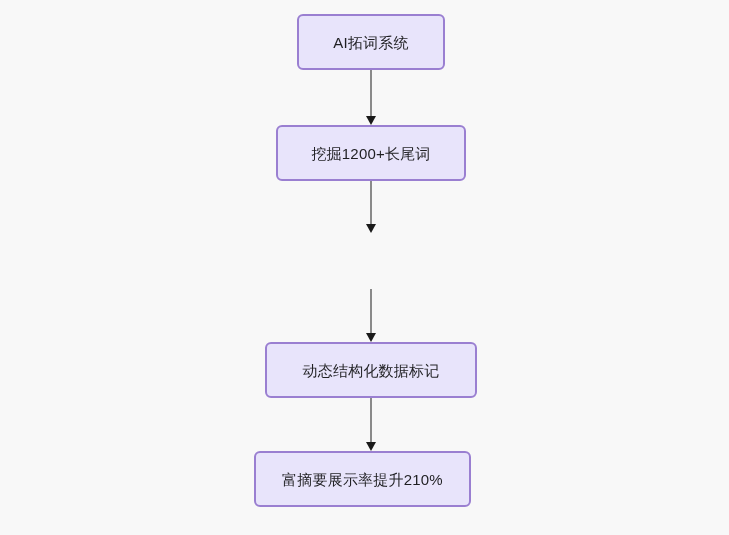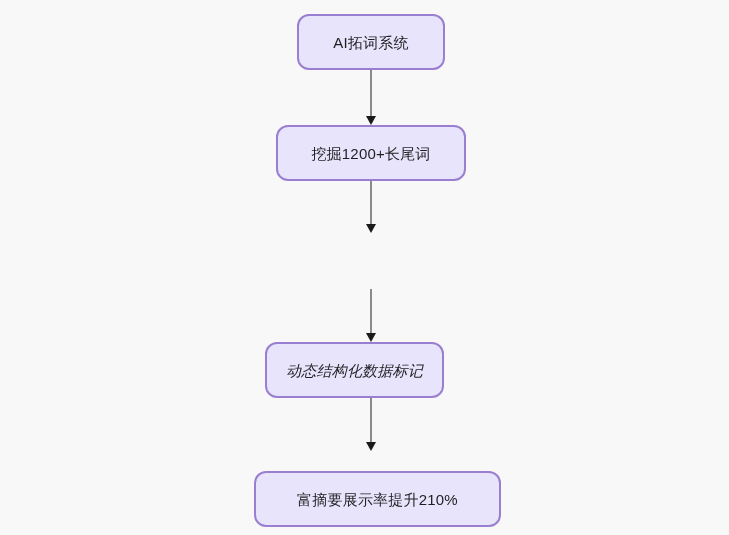--- a/index.html
+++ b/index.html
@@ -17,21 +17,21 @@
   #flow-canvas {
     position: relative;
     width: 729px;
     height: 535px;
   }
   .node {
     position: absolute;
     box-sizing: border-box;
     background: #e8e4fb;
     border: 2px solid #9a7fd1;
-    border-radius: 12px;
+    border-radius: 6px;
     display: flex;
     align-items: center;
     justify-content: center;
     color: #1f1f22;
     font-size: 15px;
     line-height: 1;
     letter-spacing: 0.2px;
     white-space: nowrap;
   }
   .node-label {
@@ -82,26 +82,26 @@
     <span class="line"></span>
     <span class="head"></span>
   </div>
 
 
   <div class="connector" style="left:364px; top:289px; height:53px;">
     <span class="line"></span>
     <span class="head"></span>
   </div>
 
-  <div class="node" style="left:265px; top:342px; width:179px; height:56px;font-style:italic;">
+  <div class="node" style="left:265px; top:342px; width:212px; height:56px;">
     <span class="node-label">动态结构化数据标记</span>
   </div>
 
   <div class="connector" style="left:364px; top:398px; height:53px;">
     <span class="line"></span>
     <span class="head"></span>
   </div>
 
-  <div class="node" style="left:254px; top:451px; width:247px; height:56px;margin-top:20px;">
+  <div class="node" style="left:254px; top:451px; width:217px; height:56px;">
     <span class="node-label">富摘要展示率提升210%</span>
   </div>
 
 </div>
 
 </body></html>

